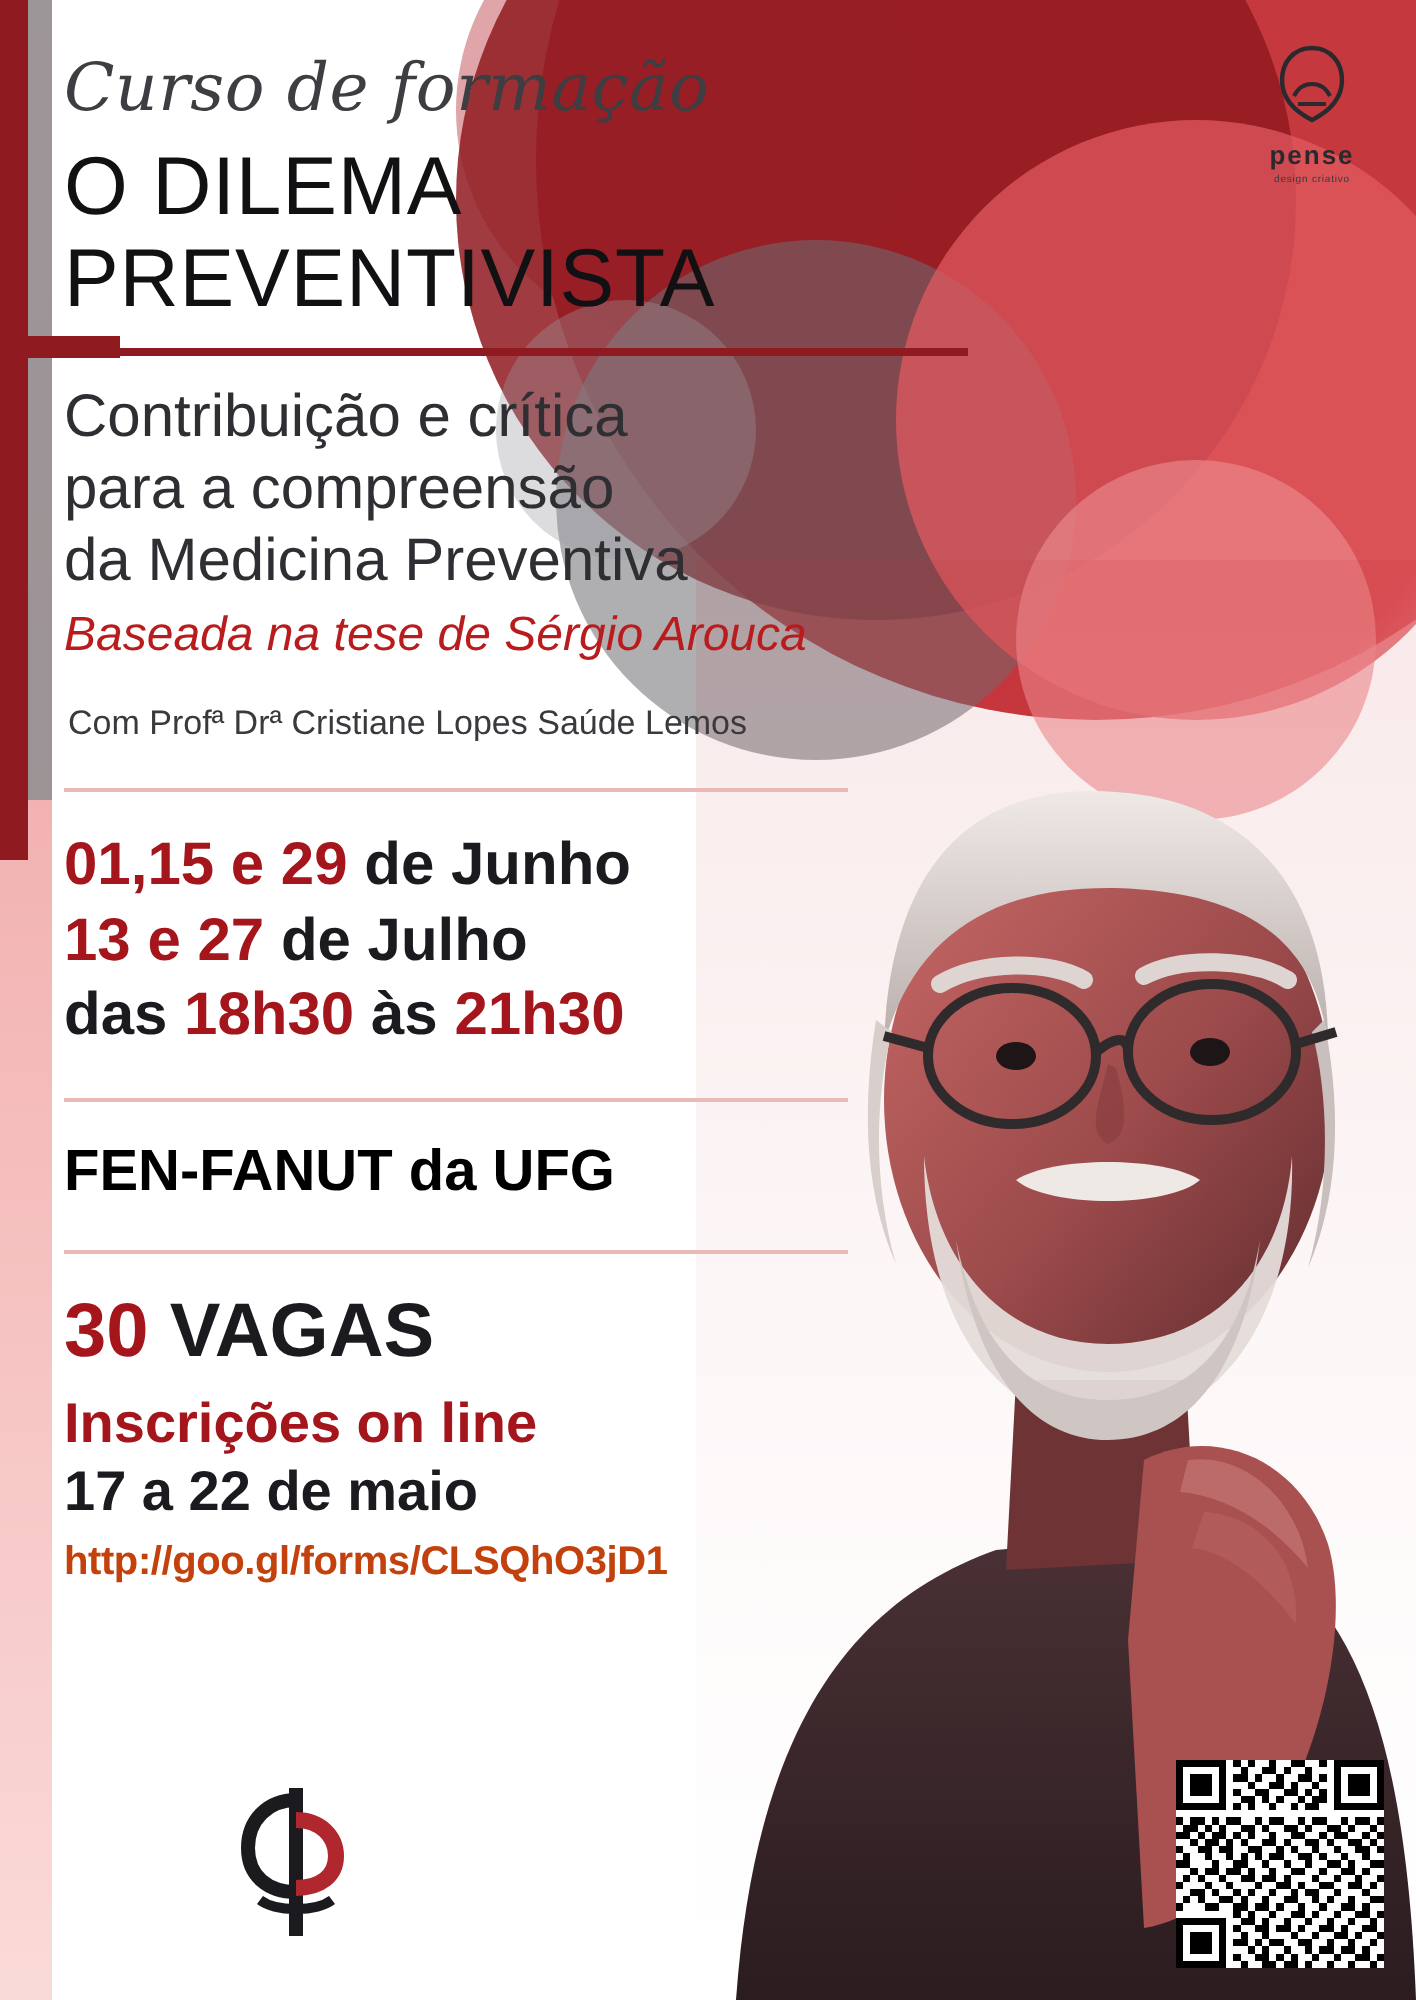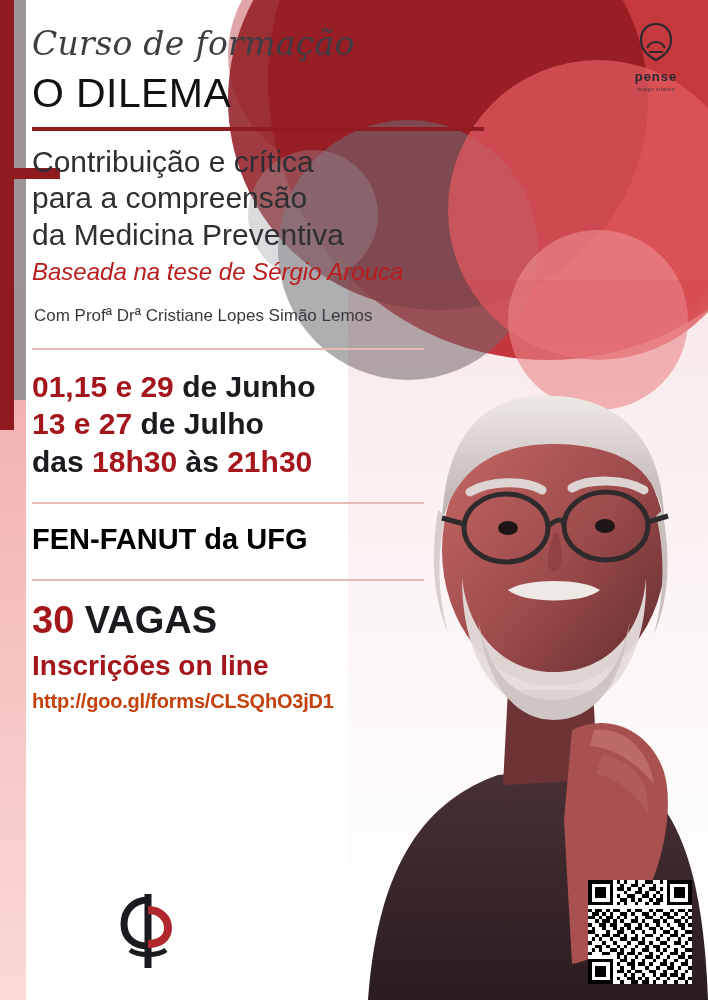--- a/index.html
+++ b/index.html
@@ -367,28 +367,29 @@
       <path d="M8 26 C 12 18, 22 18, 26 26" fill="none" stroke="#2a2a2e" stroke-width="2"></path>
       <path d="M10 30 L 24 30" stroke="#2a2a2e" stroke-width="2"></path>
     </svg>
     <div class="pense-word">pense</div>
     <div class="pense-tag">design criativo</div>
   </div>
 
   <div class="content">
     <div class="kicker">Curso de formação</div>
     <div class="title">O DILEMA</div>
+    <div class="title">PREVENTIVISTA</div>
     <div class="rule-title"></div>
 
     <div class="subtitle">Contribuição e crítica</div>
     <div class="subtitle">para a compreensão</div>
     <div class="subtitle">da Medicina Preventiva</div>
     <div class="based">Baseada na tese de Sérgio Arouca</div>
 
-    <div class="with-prof">Com Profª Drª Cristiane Lopes Simão Lemos</div>
+    <div class="with-prof">Com Profª Drª Cristiane Lopes Saúde Lemos</div>
 
     <div class="rule-soft"></div>
 
     <div class="dates">
       <div class="line">
         <span class="red">01,15 e 29</span>
         <span class="dark">de Junho</span>
       </div>
       <div class="line">
         <span class="red">13 e 27</span>
@@ -408,20 +409,21 @@
       <div class="v1">FEN-FANUT da UFG</div>
     </div>
 
     <div class="rule-soft"></div>
 
     <div class="vagas">
       <span class="red">30</span>
       <span class="dark">VAGAS</span>
     </div>
     <div class="insc">Inscrições on line</div>
+    <div class="insc-dates">17 a 22 de maio</div>
     <div class="link">http://goo.gl/forms/CLSQhO3jD1</div>
   </div>
 
   <div class="cebes">
     <svg class="cebes-mark" viewBox="0 0 58 78" aria-hidden="true">
       <path d="M30 2 L30 76" stroke="#1b1b1f" stroke-width="7"></path>
       <path d="M30 8 C 16 8, 6 18, 6 32 C 6 46, 16 54, 30 54" fill="none" stroke="#1b1b1f" stroke-width="7"></path>
       <path d="M30 18 C 42 18, 50 26, 50 36 C 50 46, 42 52, 30 52" fill="none" stroke="#b0272d" stroke-width="8"></path>
       <path d="M12 58 C 20 64, 40 64, 48 58" fill="none" stroke="#1b1b1f" stroke-width="5"></path>
     </svg>

